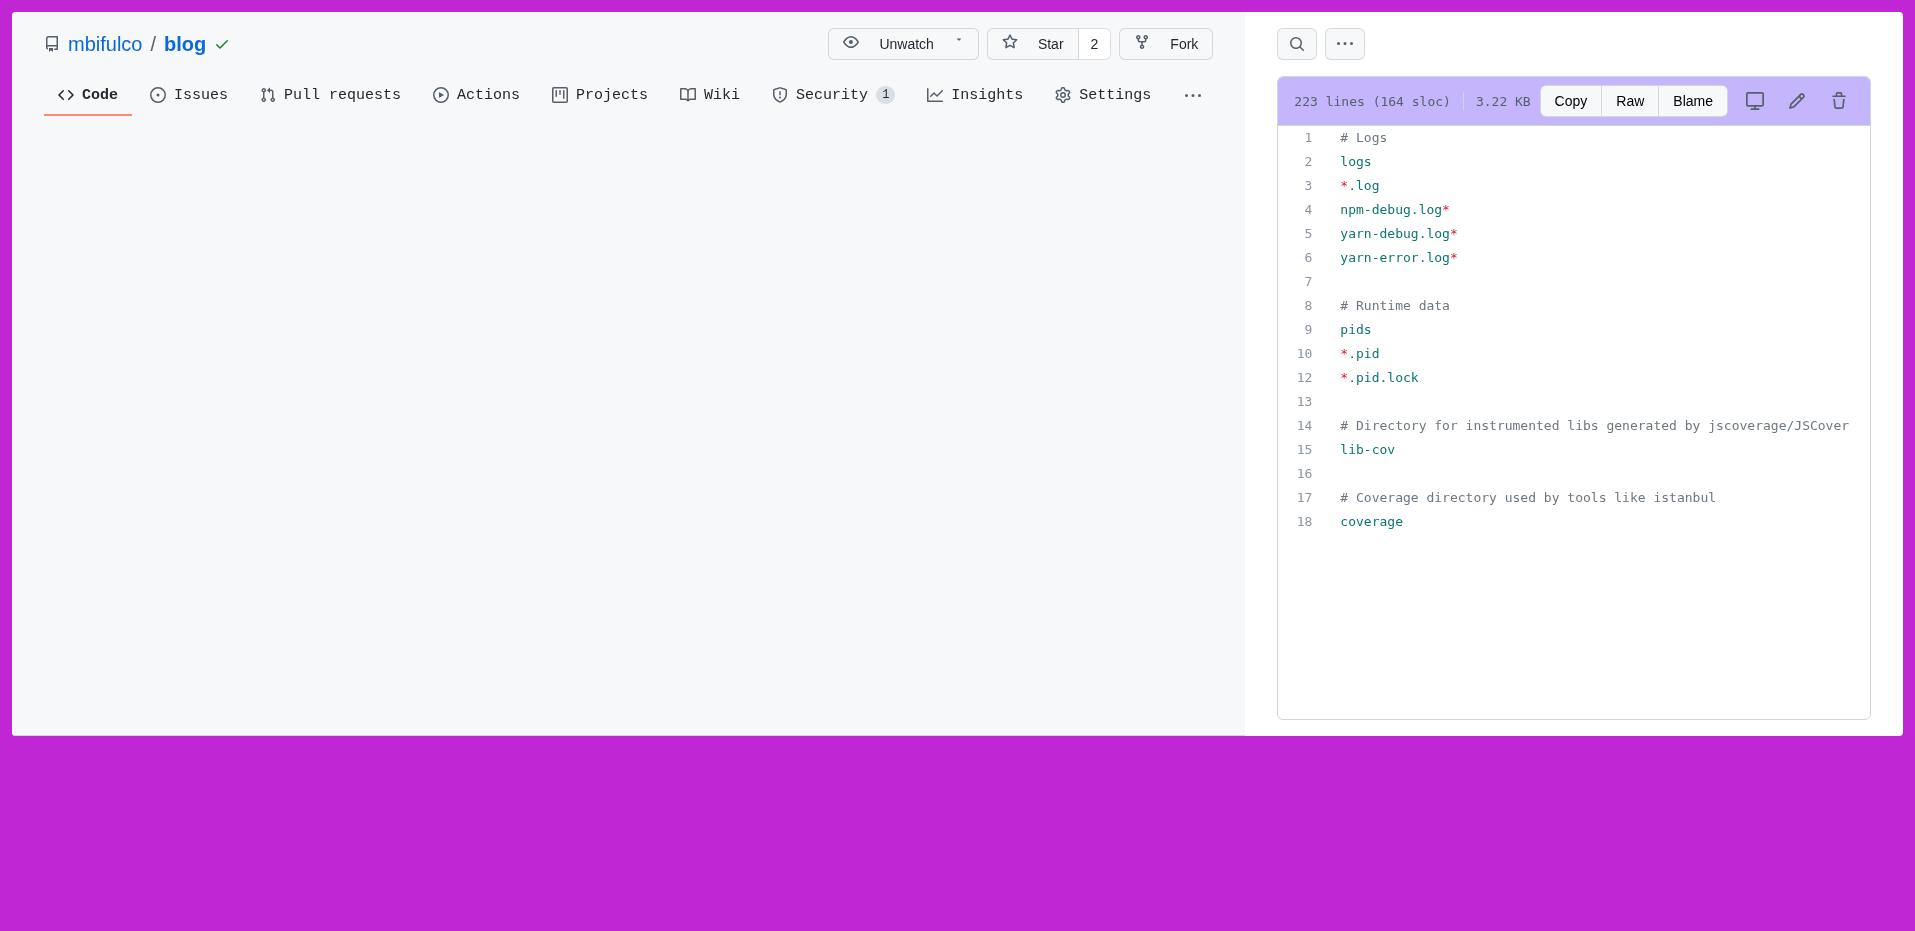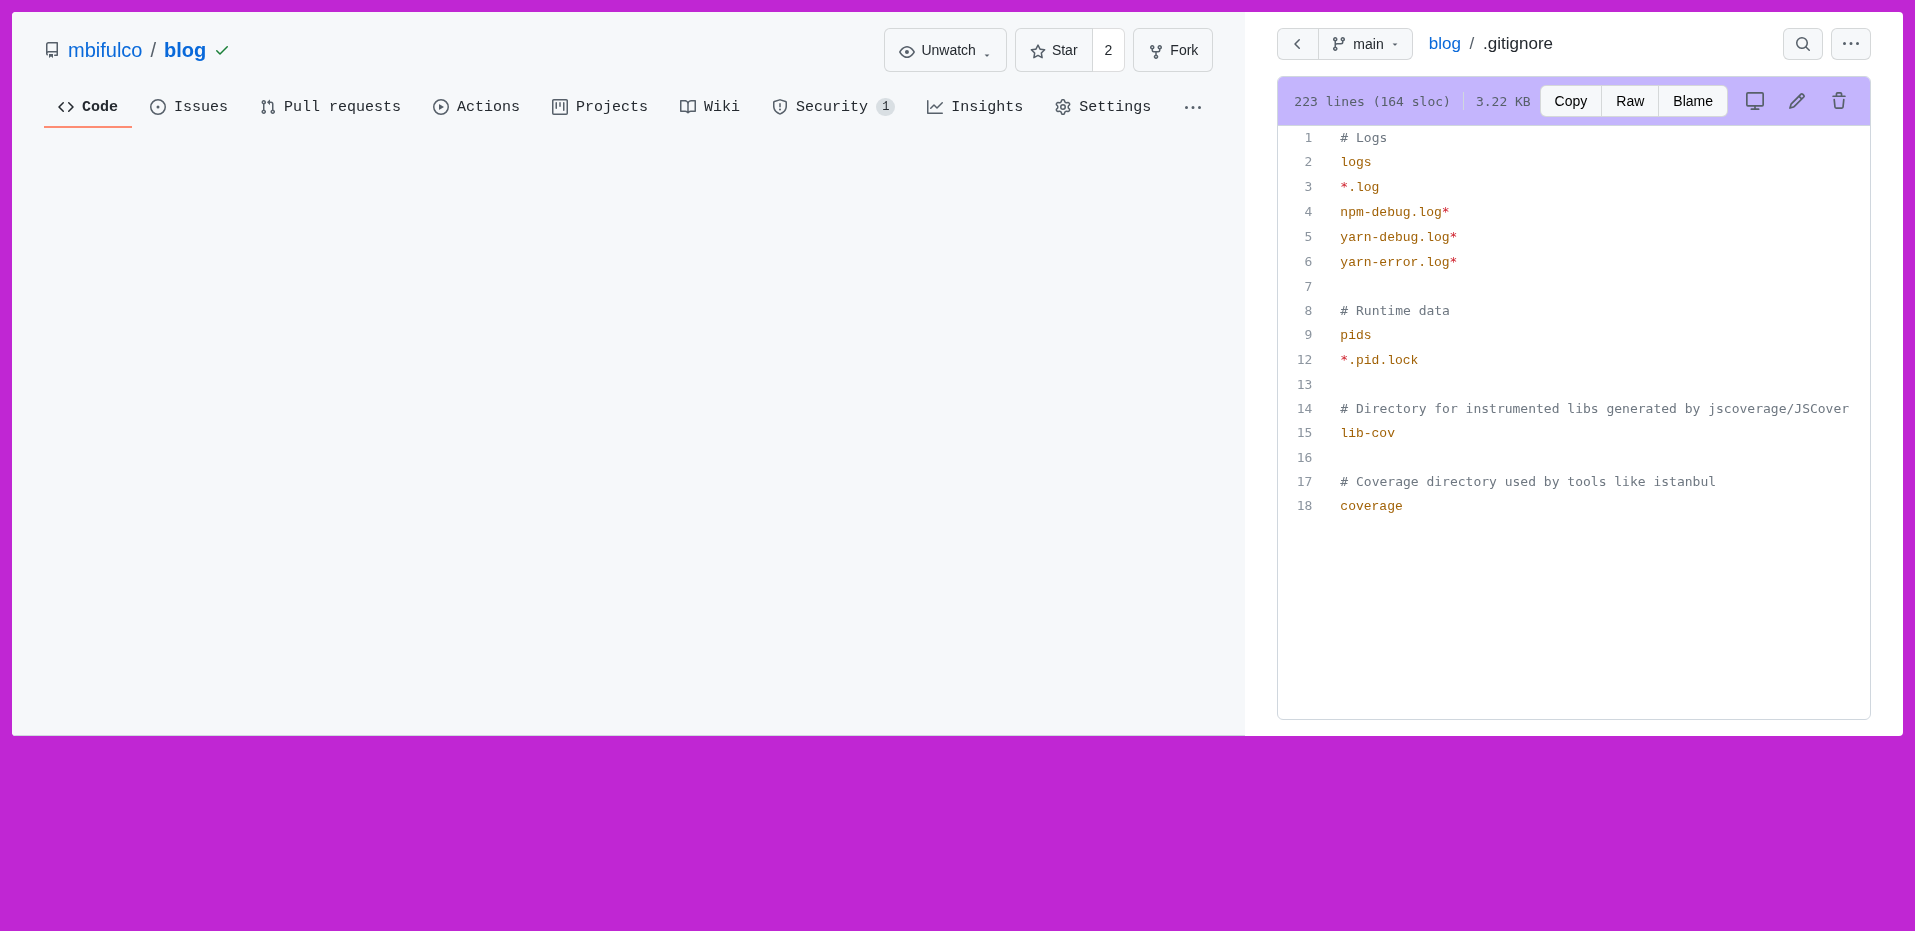--- a/index.html
+++ b/index.html
@@ -36,23 +36,23 @@
     gap: 8px;
     font-size: 20px;
   }
   .repo-title a { color: #0969da; text-decoration: none; }
   .repo-title .owner { font-weight: 400; }
   .repo-title .name { font-weight: 600; }
   .repo-title .sep { color: #57606a; }
   .repo-actions { display: flex; gap: 8px; }
   .btn {
     display: inline-flex;
-    align-items: flex-end;
-    gap: 6px;
-    padding: 11px 14px;
+    align-items: flex-start;
+    gap: 20px;
+    padding: 5px 14px;
     font-size: 14px;
     font-weight: 500;
     background: #f6f8fa;
     border: 1px solid rgba(27,31,36,0.15);
     border-radius: 6px;
     color: #24292f;
     cursor: pointer;
     line-height: 20px;
   }
   .btn-group { display: inline-flex; }
@@ -221,21 +221,21 @@
     padding-right: 16px;
     color: #8c959f;
     user-select: none;
     flex-shrink: 0;
   }
   .line-content {
     padding-left: 12px;
     white-space: pre;
   }
   .tok-comment { color: #6e7781; }
-  .tok-keyword { color: #a16207; font-family: Liberation Mono, monospace; }
+  .tok-keyword { color: #0f766e; }
   .tok-string { color: #cf222e; }
   .check-icon { fill: #1a7f37; }
 </style>
 </head>
 <body>
 
 <div class="window">
 
   <div class="repo-header">
     <div class="repo-title-row">
@@ -340,43 +340,20 @@
       <div class="kebab">
         <svg class="octicon" width="16" height="16" viewBox="0 0 16 16">
             <path d="M8 9a1.5 1.5 0 1 0 0-3 1.5 1.5 0 0 0 0 3ZM1.5 9a1.5 1.5 0 1 0 0-3 1.5 1.5 0 0 0 0 3Zm13 0a1.5 1.5 0 1 0 0-3 1.5 1.5 0 0 0 0 3Z"></path>
           </svg>
       </div>
     </div>
   </div>
 
   <div class="content">
     <div class="path-row">
-      <div class="path-left">
-        <div class="btn-group-sm">
-          <button class="btn-sm">
-            <svg class="octicon" width="16" height="16" viewBox="0 0 16 16">
-                <path d="M9.78 12.78a.75.75 0 0 1-1.06 0L4.47 8.53a.75.75 0 0 1 0-1.06l4.25-4.25a.751.751 0 0 1 1.06 1.06L6.06 8l3.72 3.72a.75.75 0 0 1 0 1.06Z"></path>
-              </svg>
-          </button>
-          <button class="btn-sm">
-            <svg class="octicon" width="16" height="16" viewBox="0 0 16 16">
-                <path d="M9.5 3.25a2.25 2.25 0 1 1 3 2.122V6A2.5 2.5 0 0 1 10 8.5H6a1 1 0 0 0-1 1v1.128a2.251 2.251 0 1 1-1.5 0V5.372a2.25 2.25 0 1 1 1.5 0v1.836A2.493 2.493 0 0 1 6 7h4a1 1 0 0 0 1-1v-.628A2.25 2.25 0 0 1 9.5 3.25Zm-6 0a.75.75 0 1 0 1.5 0 .75.75 0 0 0-1.5 0Zm8.25-.75a.75.75 0 1 0 0 1.5.75.75 0 0 0 0-1.5ZM4.25 12a.75.75 0 1 0 0 1.5.75.75 0 0 0 0-1.5Z"></path>
-              </svg>
-            <span>main</span>
-            <svg class="octicon" width="10" height="10" viewBox="0 0 16 16">
-                <path d="m4.427 7.427 3.396 3.396a.25.25 0 0 0 .354 0l3.396-3.396A.25.25 0 0 0 11.396 7H4.604a.25.25 0 0 0-.177.427Z"></path>
-              </svg>
-          </button>
-        </div>
-        <div class="breadcrumb">
-          <a href="#">blog</a>
-          <span class="sep">/</span>
-          <span class="file">.gitignore</span>
-        </div>
-      </div>
       <div class="path-right">
         <button class="icon-btn">
           <svg class="octicon" width="16" height="16" viewBox="0 0 16 16">
               <path d="M10.68 11.74a6 6 0 0 1-7.922-8.982 6 6 0 0 1 8.982 7.922l3.04 3.04a.749.749 0 0 1-1.06 1.06ZM11.5 7a4.499 4.499 0 1 0-8.997 0A4.499 4.499 0 0 0 11.5 7Z"></path>
             </svg>
         </button>
         <button class="icon-btn">
           <svg class="octicon" width="16" height="16" viewBox="0 0 16 16">
               <path d="M8 9a1.5 1.5 0 1 0 0-3 1.5 1.5 0 0 0 0 3ZM1.5 9a1.5 1.5 0 1 0 0-3 1.5 1.5 0 0 0 0 3Zm13 0a1.5 1.5 0 1 0 0-3 1.5 1.5 0 0 0 0 3Z"></path>
             </svg>
@@ -446,20 +423,24 @@
           </div>
           <div class="code-line">
             <div class="line-num">8</div>
             <div class="line-content"><span class="tok-comment"># Runtime data</span></div>
           </div>
           <div class="code-line">
             <div class="line-num">9</div>
             <div class="line-content"><span class="tok-keyword">pids</span></div>
           </div>
           <div class="code-line">
+            <div class="line-num">10</div>
+            <div class="line-content"><span class="tok-string">*</span><span class="tok-keyword">.pid</span></div>
+          </div>
+          <div class="code-line">
             <div class="line-num">12</div>
             <div class="line-content"><span class="tok-string">*</span><span class="tok-keyword">.pid.lock</span></div>
           </div>
           <div class="code-line">
             <div class="line-num">13</div>
             <div class="line-content"></div>
           </div>
           <div class="code-line">
             <div class="line-num">14</div>
             <div class="line-content"><span class="tok-comment"># Directory for instrumented libs generated by jscoverage/JSCover</span></div>

